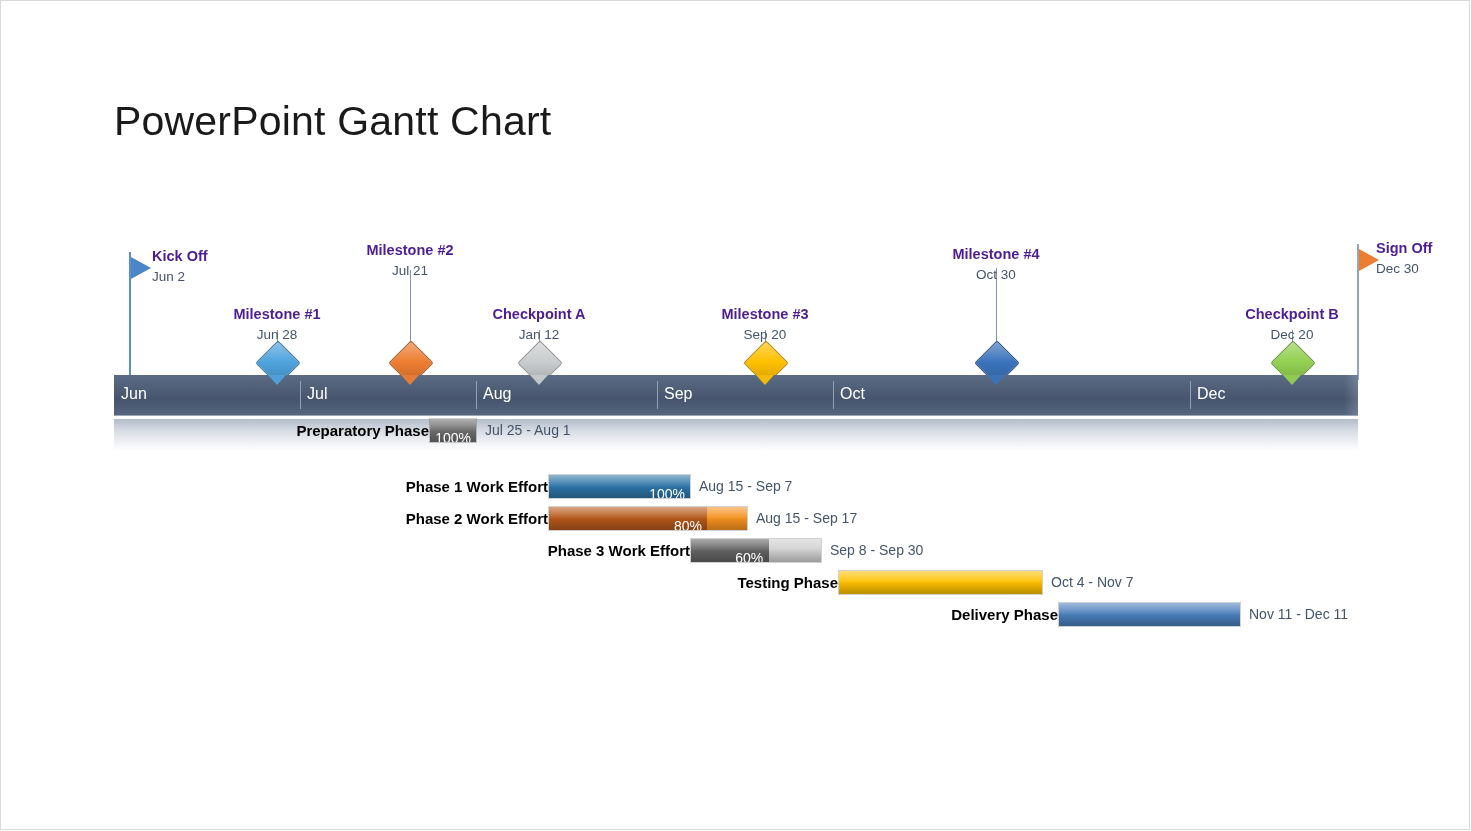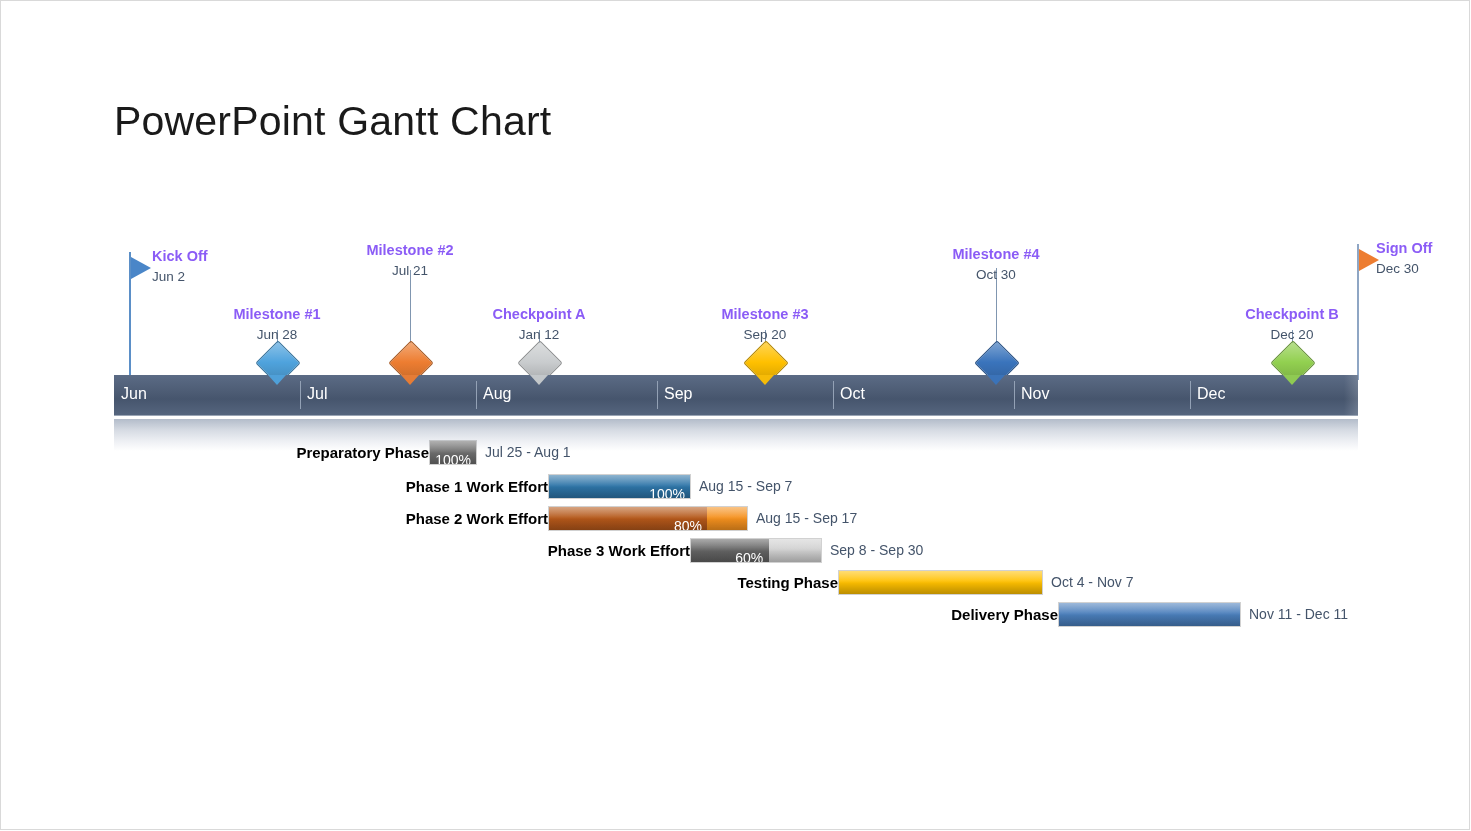--- a/index.html
+++ b/index.html
@@ -20,21 +20,21 @@
     letter-spacing:0.2px;white-space:nowrap;
   }
 
   
   #milestone-layer{position:absolute;left:0;top:0;width:1471px;height:420px;}
   .ms-stem{
     position:absolute;width:1px;background:#8096B0;
   }
   .ms-label{
     position:absolute;white-space:nowrap;text-align:center;
-    font-size:14.5px;font-weight:bold;color:#8b5cf6;
+    font-size:14.5px;font-weight:bold;color:#4c1d95;
   }
   .ms-date{
     position:absolute;white-space:nowrap;text-align:center;
     font-size:13.5px;font-weight:400;color:#44546A;
   }
   .diamond{
     position:absolute;width:30px;height:30px;
     transform:rotate(45deg);
     border-radius:2px;
   }
@@ -154,33 +154,29 @@
       <div class="tl-name">Aug</div>
     </div>
     <div class="tl-seg" style="left: 719px; width: 181px;">
       <div class="tl-div" style="left: 0px;"></div>
       <div class="tl-name">Oct</div>
     </div>
     <div class="tl-seg" style="left: 543px; width: 176px;">
       <div class="tl-div" style="left: 0px;"></div>
       <div class="tl-name">Sep</div>
     </div>
-    <div class="tl-seg" style="left: 900px; width: 176px;">
-      <div class="tl-div" style="left: 0px;"></div>
-      <div class="tl-name">Nov</div>
-    </div>
     <div class="tl-seg" style="left: 1076px; width: 168px;">
       <div class="tl-div" style="left: 0px;"></div>
       <div class="tl-name">Dec</div>
     </div>
   </div>
 <div id="fade-band"></div>
 
 <div id="tasks">
-    <div class="task-row" style="top: 439px; left: 0px; width: 1220px;">
+    <div class="task-row" style="top: 417px; left: 0px; width: 1220px;">
       <div class="task-label" style="position: absolute; left: 0px; width: 429px;">Preparatory Phase</div>
       <div class="task-bar" style="position: absolute; left: 429px; width: 48px;">
         <div class="bar-remain" style="background: linear-gradient(rgb(205, 205, 205) 0%, rgb(191, 191, 191) 50%, rgb(172, 172, 172) 100%);"></div>
         <div class="bar-fill" style="width: 100%; background: linear-gradient(rgb(142, 142, 142) 0%, rgb(110, 110, 110) 50%, rgb(97, 97, 97) 100%);"></div>
         <div class="bar-bevel"></div>
         <div class="bar-pct" style="right: 5px;">100%</div>
       </div>
       <div class="task-dates" style="position: absolute; left: 477px;">Jul 25 - Aug 1</div>
     </div>
     <div class="task-row" style="top: 473px; left: 0px; width: 1471px;">

